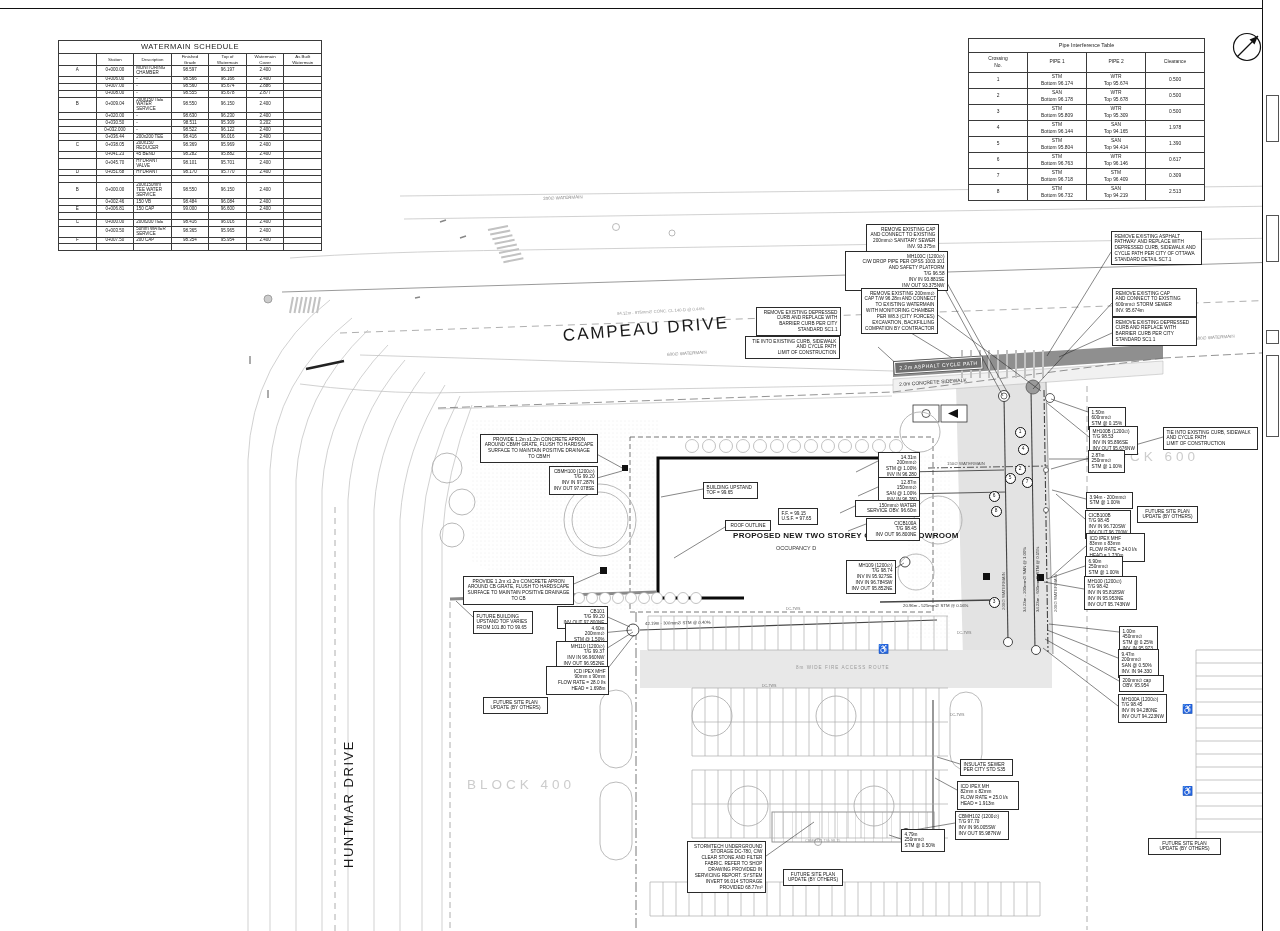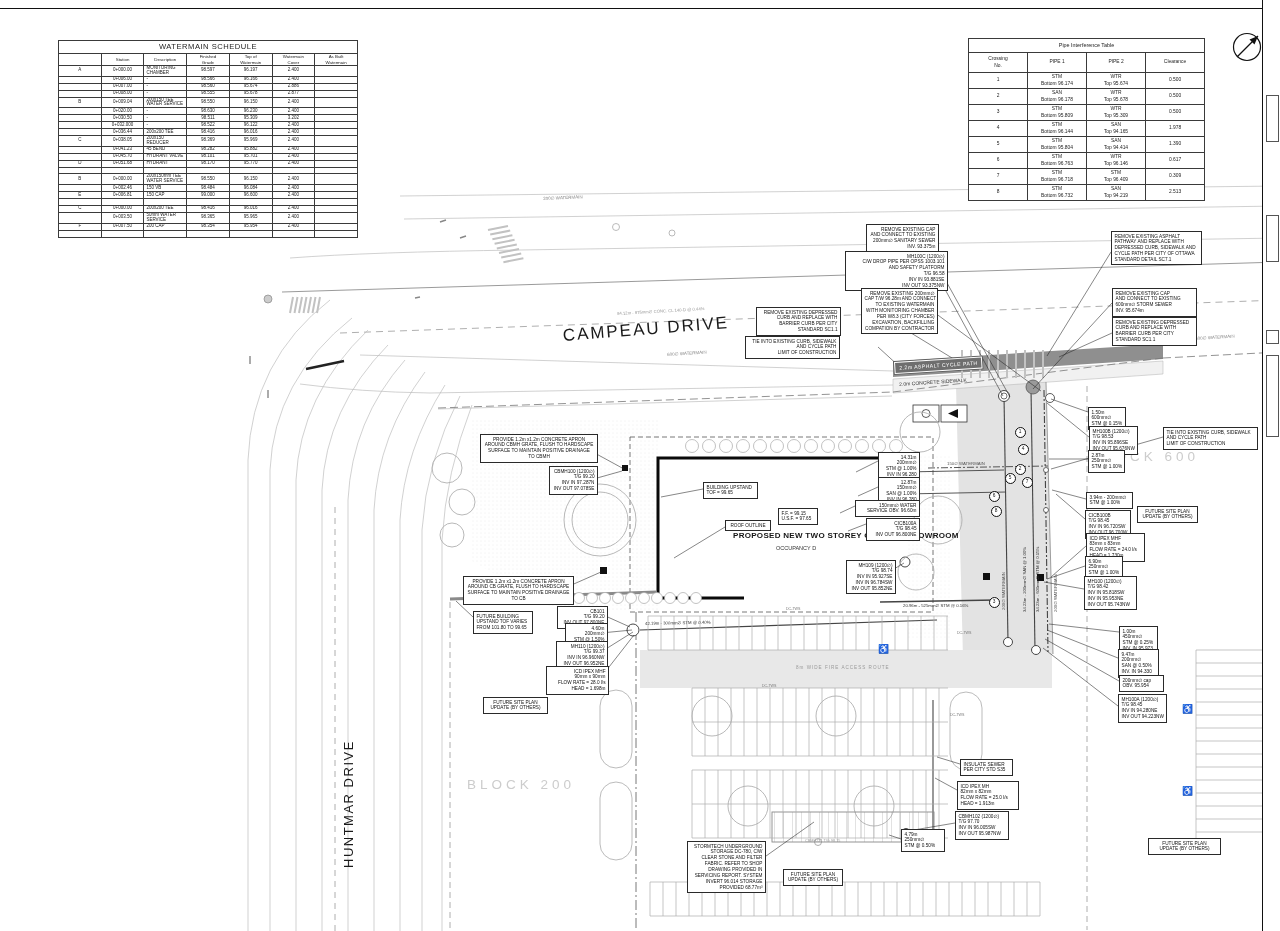--- a/index.html
+++ b/index.html
@@ -13,21 +13,21 @@
            font-size:4.7px;line-height:1.25;color:#111;z-index:6;}
   .callout div{white-space:nowrap;}
   .free-label{position:absolute;white-space:nowrap;transform-origin:0 0;z-index:5;}
   .banner{position:absolute;background:#6e6e6e;color:#fff;border:0.8px solid #fff;box-shadow:0 0 0 0.8px #555;
           font-size:5.2px;letter-spacing:.4px;padding:2px 4px;white-space:nowrap;transform-origin:0 0;z-index:6;}
   .marker{position:absolute;width:9px;height:9px;border:0.8px solid #111;border-radius:50%;background:#fff;
           font-size:4.8px;line-height:8px;text-align:center;z-index:7;}
   .schedule{position:absolute;border-collapse:collapse;background:#fff;z-index:8;table-layout:fixed;}
   .schedule td,.schedule th{border:0.75px solid #3a3a3a;font-weight:normal;padding:0 2px;
           white-space:pre-line;text-align:center;overflow:hidden;color:#222;}
-  #watermain-table{left:58px;top:40px;width:300px;font-size:4.5px;}
+  #watermain-table{left:58px;top:40px;width:264px;font-size:4.5px;}
   #watermain-table td{height:5.9px;line-height:1.1;}
   #watermain-table .tt{font-size:7.6px;letter-spacing:.5px;height:12px;}
   #watermain-table .hd{font-size:4.4px;line-height:1.15;height:11px;}
   #watermain-table .c-desc{text-align:left;}
   #pipe-table{left:968px;top:38px;width:237px;font-size:4.9px;}
   #pipe-table td{height:15px;line-height:1.25;}
   #pipe-table .tt{font-size:5.4px;height:13px;}
   #pipe-table .hd{font-size:4.9px;height:19px;}
   .wc{position:absolute;font-size:9px;color:#8a8a8a;z-index:4;}
 </style>
@@ -769,21 +769,21 @@
         <div>UPDATE (BY OTHERS)</div>
       </div>
       <div class="callout" style="left: 1148px; top: 838px; width: 66px; text-align: center;">
         <div>FUTURE SITE PLAN</div>
         <div>UPDATE (BY OTHERS)</div>
       </div>
     </div>
   <div id="label-layer">
       <div class="free-label" style="left: 562px; top: 326px; font-size: 17px; color: rgb(26, 26, 26); letter-spacing: 2px; transform: rotate(-4.5deg);">CAMPEAU DRIVE</div>
       <div class="free-label" style="left: 341px; top: 868px; font-size: 13px; color: rgb(26, 26, 26); letter-spacing: 1.5px; transform: rotate(-90deg);">HUNTMAR DRIVE</div>
-      <div class="free-label" style="left: 467px; top: 777px; font-size: 13.5px; color: rgb(204, 204, 204); letter-spacing: 4px;">BLOCK  200</div>
+      <div class="free-label" style="left: 467px; top: 777px; font-size: 13.5px; color: rgb(204, 204, 204); letter-spacing: 4px;">BLOCK  400</div>
       <div class="free-label" style="left: 1091px; top: 449px; font-size: 13.5px; color: rgb(204, 204, 204); letter-spacing: 4px;">BLOCK  600</div>
       <div class="free-label" style="left: 733px; top: 531px; font-size: 8px; color: rgb(22, 22, 22); letter-spacing: 0.3px; font-weight: bold;">PROPOSED NEW TWO STOREY OFFICE &amp; SHOWROOM</div>
       <div class="free-label" style="left: 776px; top: 545px; font-size: 5.5px; color: rgb(51, 51, 51);">OCCUPANCY D</div>
       <div class="free-label" style="left: 899px; top: 381px; font-size: 5px; color: rgb(51, 51, 51); transform: rotate(-3.6deg);">2.0m CONCRETE SIDEWALK</div>
       <div class="free-label" style="left: 667px; top: 352px; font-size: 4.5px; color: rgb(138, 138, 138); transform: rotate(-3.4deg);">600∅ WATERMAIN</div>
       <div class="free-label" style="left: 1195px; top: 336px; font-size: 4.5px; color: rgb(138, 138, 138); transform: rotate(-3.4deg);">600∅ WATERMAIN</div>
       <div class="free-label" style="left: 543px; top: 196px; font-size: 4.5px; color: rgb(138, 138, 138); transform: rotate(-2.5deg);">200∅ WATERMAIN</div>
       <div class="free-label" style="left: 617px; top: 311px; font-size: 4.2px; color: rgb(154, 154, 154); transform: rotate(-3.2deg);">84.12m - 975mm∅ CONC. CL 140-D @ 0.44%</div>
       <div class="free-label" style="left: 947px; top: 461px; font-size: 4.3px; color: rgb(85, 85, 85);">150∅ WATERMAIN</div>
       <div class="free-label" style="left: 1001px; top: 610px; font-size: 4.3px; color: rgb(85, 85, 85); transform: rotate(-90deg);">200∅ WATERMAIN</div>

